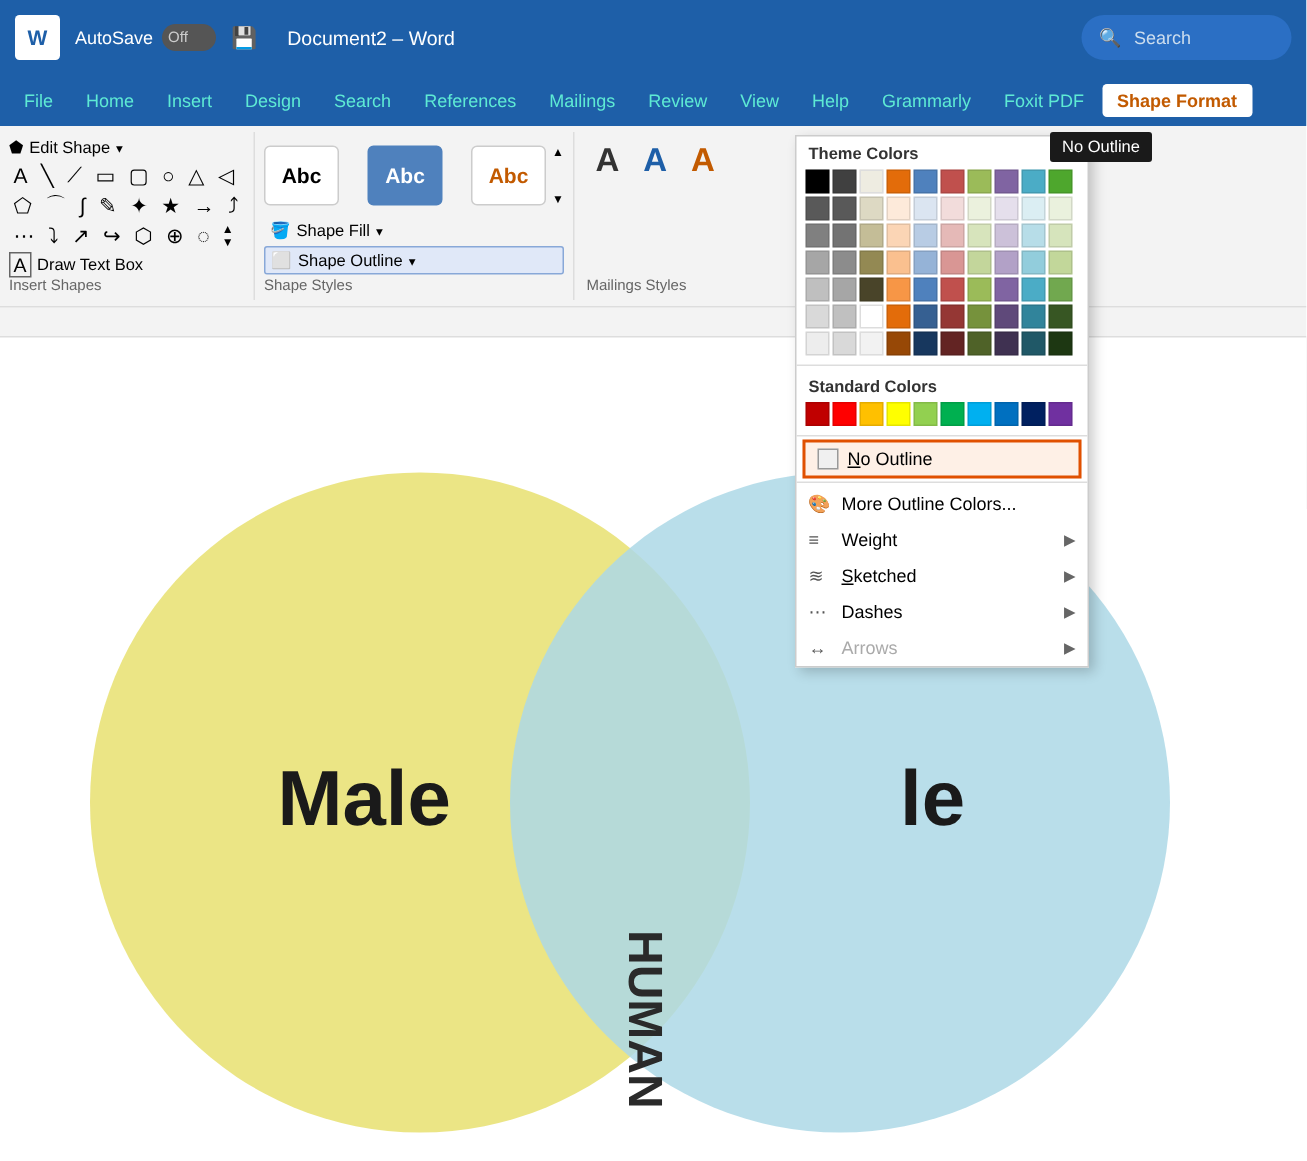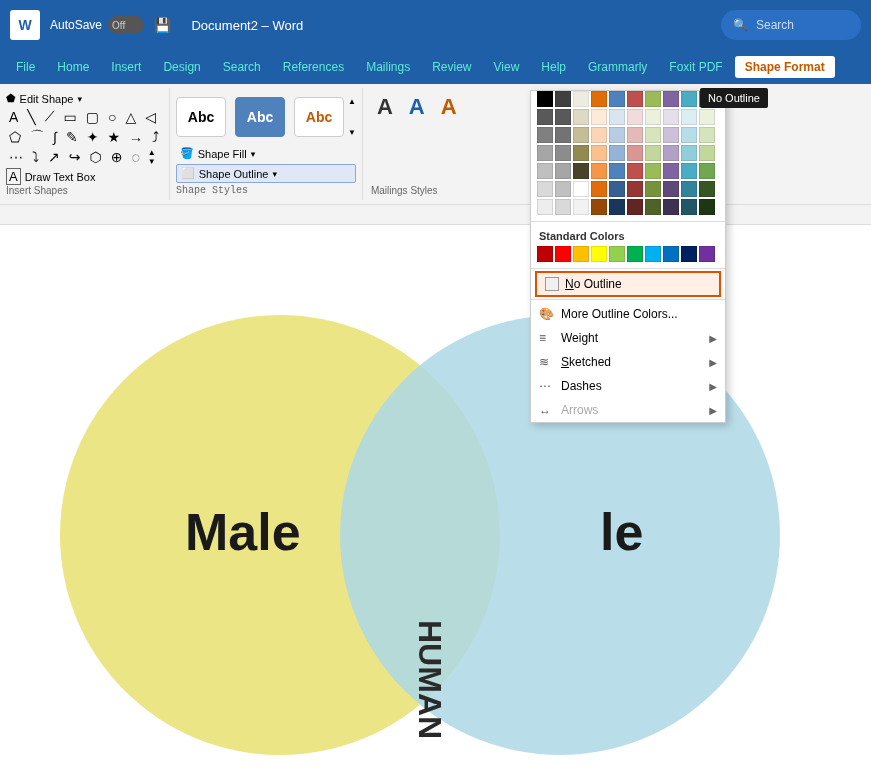--- a/index.html
+++ b/index.html
@@ -60,21 +60,21 @@
       position: relative;
     }
     .style-btn {
       border: 1px solid #ccc; border-radius: 4px; width: 50px; height: 40px; display: flex; align-items: center; justify-content: center; cursor: pointer; font-size: 14px; font-weight: bold; background: #fff;
     }
     .shape-fill-btn, .shape-outline-btn {
       display: flex; align-items: center; gap: 4px; font-size: 11px; cursor: pointer;
       padding: 2px 4px; border-radius: 2px; background: none; border: none;
     }
     .expand-arrow { font-size: 9px; }
-    .shape-styles-label { font-size: 10px; color: #666; margin-top: 2px; font-family: Liberation Mono, monospace; }
+    .shape-styles-label { font-size: 10px; color: #666; margin-top: 2px; }
 
     
     .wordart-group { display: flex; flex-direction: column; padding: 4px 8px; }
     .wordart-items { display: flex; gap: 4px; }
     .wordart-btn { font-size: 22px; font-weight: bold; cursor: pointer; padding: 2px 6px; }
     .wordart-label { font-size: 10px; color: #666; margin-top: auto; }
 
     
     .insert-shapes-group { display: flex; flex-direction: column; padding: 4px 6px; border-right: 1px solid #ddd; min-width: 170px; }
     .shapes-grid { display: flex; flex-direction: column; gap: 1px; }
@@ -250,21 +250,21 @@
     <div class="draw-text-box-btn">
       <span style="font-size:13px;border:1px solid #666;padding:0 2px;">A</span>
       <span>Draw Text Box</span>
     </div>
     <div class="insert-shapes-label">Insert Shapes</div>
   </div>
 
   <div style="display:flex;flex-direction:column;padding:4px 6px;border-right:1px solid #ddd;min-width:160px;">
     <div style="display:flex;align-items:center;gap:4px;flex:1;">
       <div style="display:flex;flex-direction:column;gap:3px;">
-        <div style="display:flex;gap:9px;">
+        <div style="display:flex;gap:19px;">
           <div class="style-btn">Abc</div>
           <div class="style-btn" style="color:#fff;background:#4f81bd;border-color:#4f81bd;">Abc</div>
           <div class="style-btn" style="color:#c25a00;">Abc</div>
         </div>
       </div>
       <div style="display:flex;flex-direction:column;justify-content:space-between;height:40px;">
         <span style="font-size:8px;cursor:pointer;">▲</span>
         <span style="font-size:8px;cursor:pointer;">▼</span>
       </div>
     </div>
@@ -307,20 +307,21 @@
       <text x="185" y="325" font-size="52" font-weight="bold" font-family="Arial, sans-serif" fill="#1a1a1a">Male</text>
 
       <text x="430" y="395" font-size="32" font-weight="bold" font-family="Arial, sans-serif" fill="#2a2a2a" writing-mode="tb" glyph-orientation-vertical="0">HUMAN</text>
 
       <text x="600" y="325" font-size="52" font-weight="bold" font-family="Arial, sans-serif" fill="#1a1a1a">le</text>
     </svg>
   </div>
 </div>
 
 <div class="dropdown-panel">
+  <div class="dropdown-section-label">Theme Colors</div>
 
   <div class="theme-grid">
 
     <div class="color-column">
       <div class="color-cell" style="background:#000000;"></div>
       <div class="color-cell" style="background:#595959;"></div>
       <div class="color-cell" style="background:#808080;"></div>
       <div class="color-cell" style="background:#a6a6a6;"></div>
       <div class="color-cell" style="background:#bfbfbf;"></div>
       <div class="color-cell" style="background:#d9d9d9;"></div>

